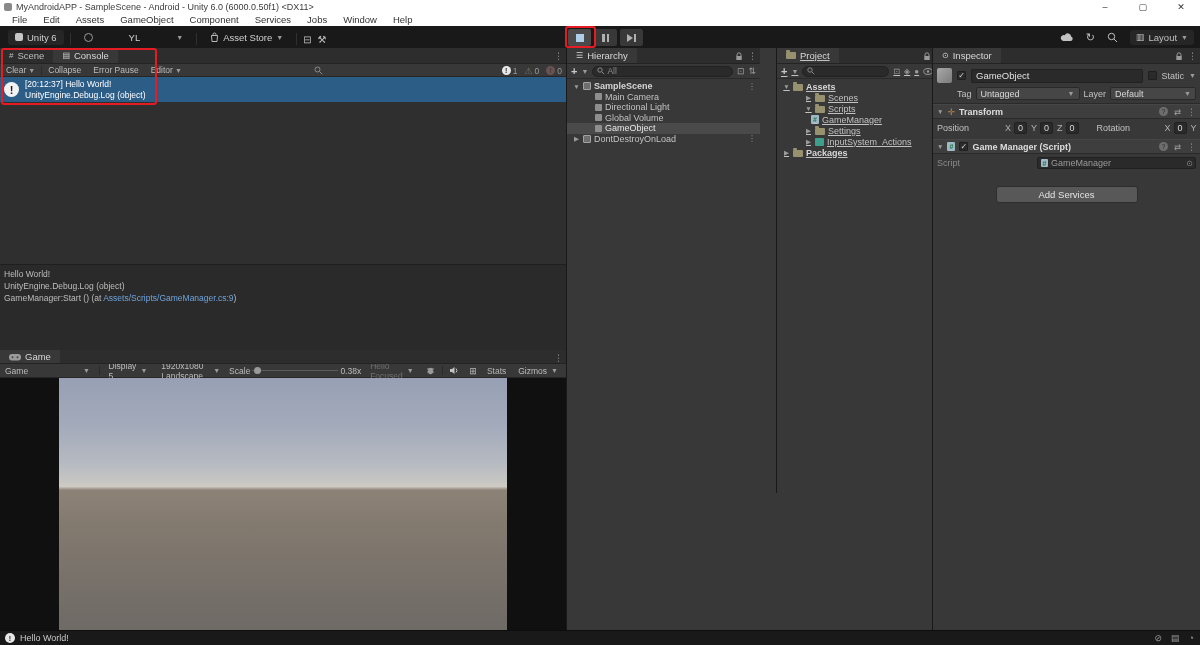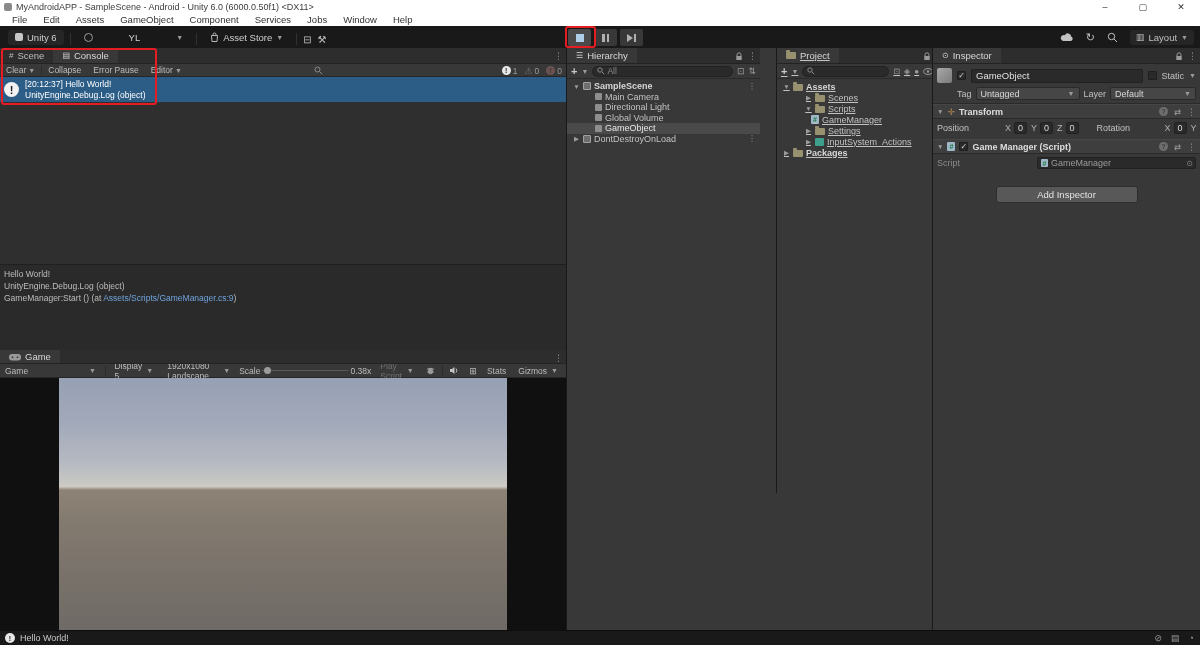--- a/index.html
+++ b/index.html
@@ -317,21 +317,21 @@
       <span class="caret">▼</span>
     </div>
     <div class="slider">
       <span>Scale</span>
       <span class="track">
           <span class="knob"></span>
         </span>
       <span>0.38x</span>
     </div>
     <div class="g-dd dim">
-      <span>Play Script</span>
+      <span>Hello Focused</span>
       <span class="caret">▼</span>
     </div>
     <span class="g-ic">
         <svg width="9" height="9">
           <ellipse cx="4.5" cy="5" rx="2.5" ry="3.3" fill="#9a9a9a"></ellipse>
           <line x1="1" y1="3" x2="8" y2="3" stroke="#9a9a9a"></line>
           <line x1="1" y1="6" x2="8" y2="6" stroke="#9a9a9a"></line>
         </svg>
       </span>
     <div class="vsep"></div>
@@ -599,21 +599,21 @@
   </div>
   <div class="script-row">
     <span class="t-label">Script</span>
     <div class="objfield">
       <span class="script-ic" style="width:7px;height:8px;">#</span>
       <span>GameManager</span>
       <span class="picker">⊙</span>
     </div>
   </div>
   <div class="addcomp-wrap">
-    <div class="addcomp">Add Inspector</div>
+    <div class="addcomp">Add Services</div>
   </div>
 </div>
 
 <div class="abs statusbar">
   <span class="info-dot" style="width:10px;height:10px;">!</span>
   <span>Hello World!</span>
   <div class="sb-right">
     <span>⊘</span>
     <span>▤</span>
     <span>◔</span>

